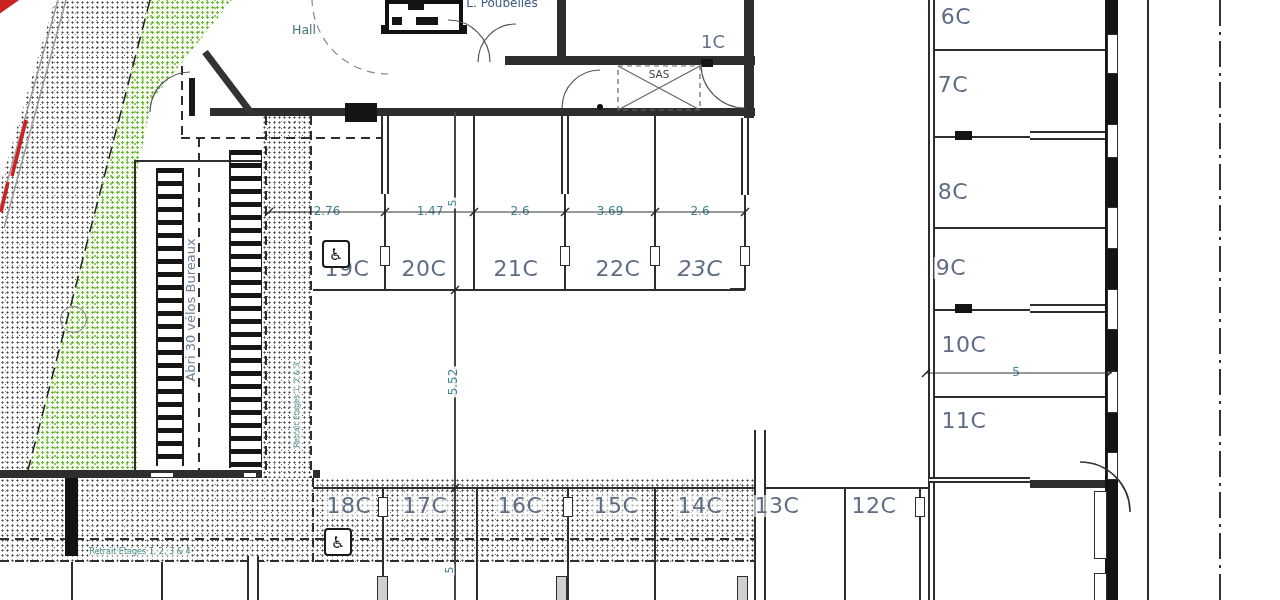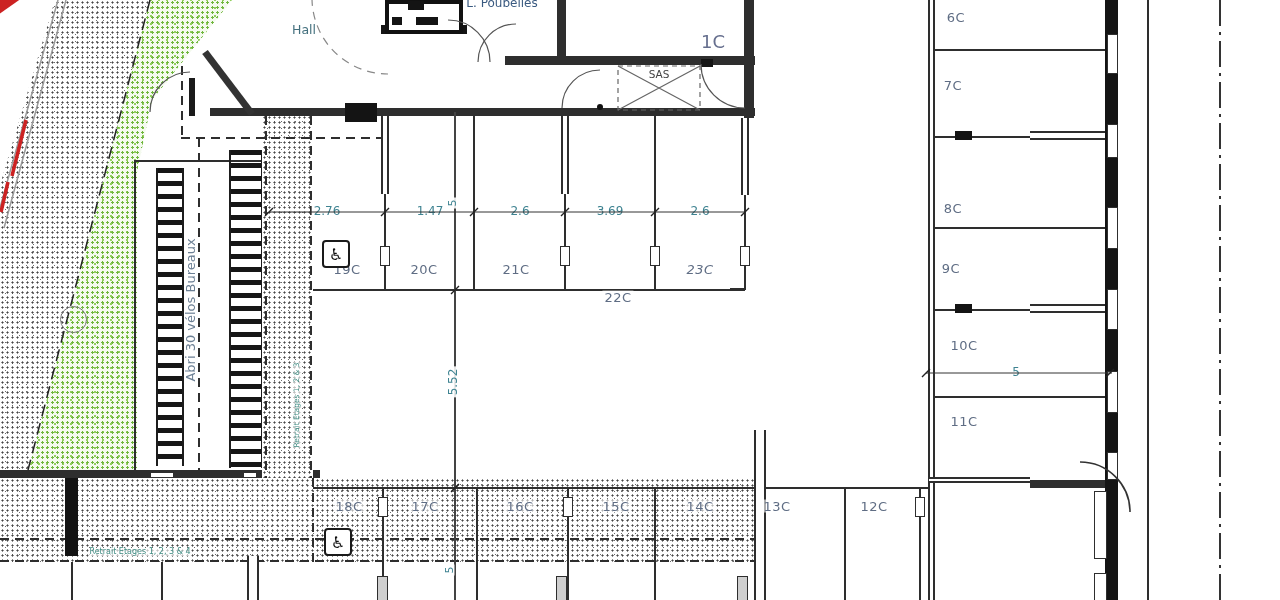--- a/index.html
+++ b/index.html
@@ -24,21 +24,21 @@
     background-image:radial-gradient(#454545 .9px,transparent 1.15px),
                      radial-gradient(#6a6a6a .7px,transparent .95px);
     background-size:5px 5px,7px 7px;background-position:0 0,2px 3px;}
   .green{background-color:#f4faee;
     background-image:radial-gradient(#6fb63c 1px,transparent 1.25px),
                      radial-gradient(#92cf5e .9px,transparent 1.1px);
     background-size:5px 5px,8px 8px;background-position:0 0,3px 4px;}
   .racks{position:absolute;border-left:2px solid #1d1d1d;border-right:2px solid #1d1d1d;
     background:repeating-linear-gradient(180deg,#161616 0 5px,transparent 5px 13px);}
   .dim{font-size:12px;color:#3e8391;background:rgba(255,255,255,.88);padding:0 2px;}
-  .stall{font-size:13px;color:#5f6d84;background:rgba(255,255,255,.6);padding:0 2px;letter-spacing:.5px;}
+  .stall{font-size:22px;color:#5f6d84;background:rgba(255,255,255,.6);padding:0 2px;letter-spacing:.5px;}
   .retrait{font-size:7.5px;color:#3e8a80;background:rgba(255,255,255,.65);padding:0 1px;}
   .wc{position:absolute;width:24px;height:24px;border:2px solid #1a1a1a;border-radius:4px;
       background:#fff;display:flex;align-items:center;justify-content:center;
       font-size:16px;color:#111;}
   .ddot{position:absolute;width:2px;
     background:repeating-linear-gradient(180deg,#333 0 26px,transparent 26px 32px,#333 32px 35px,transparent 35px 41px);}
   svg{position:absolute;left:0;top:0;}
 </style>
 </head>
 <body>
@@ -110,21 +110,21 @@
   <div class="lh" style="left:313px;top:289px;width:432px;"></div>
   <div class="lh" style="left:730px;top:288px;width:15px;"></div>
   <div class="post" style="left:380px;top:246px;width:8px;height:18px;"></div>
   <div class="post" style="left:560px;top:246px;width:8px;height:18px;"></div>
   <div class="post" style="left:650px;top:246px;width:8px;height:18px;"></div>
   <div class="post" style="left:740px;top:246px;width:8px;height:18px;"></div>
 
   <div class="t stall" style="left:347px;top:269px;">19C</div>
   <div class="t stall" style="left:424px;top:269px;">20C</div>
   <div class="t stall" style="left:516px;top:269px;">21C</div>
-  <div class="t stall" style="left:618px;top:269px;margin-top:28px;">22C</div>
+  <div class="t stall" style="left:618px;top:269px;">22C</div>
   <div class="t stall" style="left:700px;top:269px;font-style:italic;">23C</div>
 
   <div class="wc" style="left:322px;top:240px;">
     <span>♿</span>
   </div>
 
   <div class="t dim" style="left:327px;top:211px;">2.76</div>
   <div class="t dim" style="left:430px;top:211px;">1.47</div>
   <div class="t dim" style="left:520px;top:211px;">2.6</div>
   <div class="t dim" style="left:610px;top:211px;">3.69</div>
@@ -171,21 +171,21 @@
   <div class="lh" style="left:933px;top:227px;width:173px;"></div>
   <div class="lh" style="left:933px;top:309px;width:173px;"></div>
   <div class="blk" style="left:955px;top:304px;width:17px;height:9px;"></div>
   <div class="dwallh" style="left:1030px;top:304px;width:76px;height:5px;"></div>
   <div class="lh" style="left:933px;top:396px;width:173px;"></div>
   <div class="dwallh" style="left:929px;top:477px;width:101px;height:2px;"></div>
   <div class="wall" style="left:1030px;top:480px;width:78px;height:8px;"></div>
 
   <div class="t stall" style="left:956px;top:17px;">6C</div>
   <div class="t stall" style="left:953px;top:85px;">7C</div>
-  <div class="t stall" style="left:953px;top:208px;">8C</div>
+  <div class="t stall" style="left:953px;top:192px;">8C</div>
   <div class="t stall" style="left:951px;top:268px;">9C</div>
   <div class="t stall" style="left:964px;top:345px;">10C</div>
   <div class="t stall" style="left:964px;top:421px;">11C</div>
   <div class="t dim" style="left:1016px;top:372px;">5</div>
 
   <div class="blk" style="left:1105px;top:0;width:13px;height:600px;"></div>
   <div class="wstub" style="left:1107px;top:34px;width:9px;height:38px;"></div>
   <div class="wstub" style="left:1107px;top:124px;width:9px;height:32px;"></div>
   <div class="wstub" style="left:1107px;top:207px;width:9px;height:40px;"></div>
   <div class="wstub" style="left:1107px;top:289px;width:9px;height:39px;"></div>

